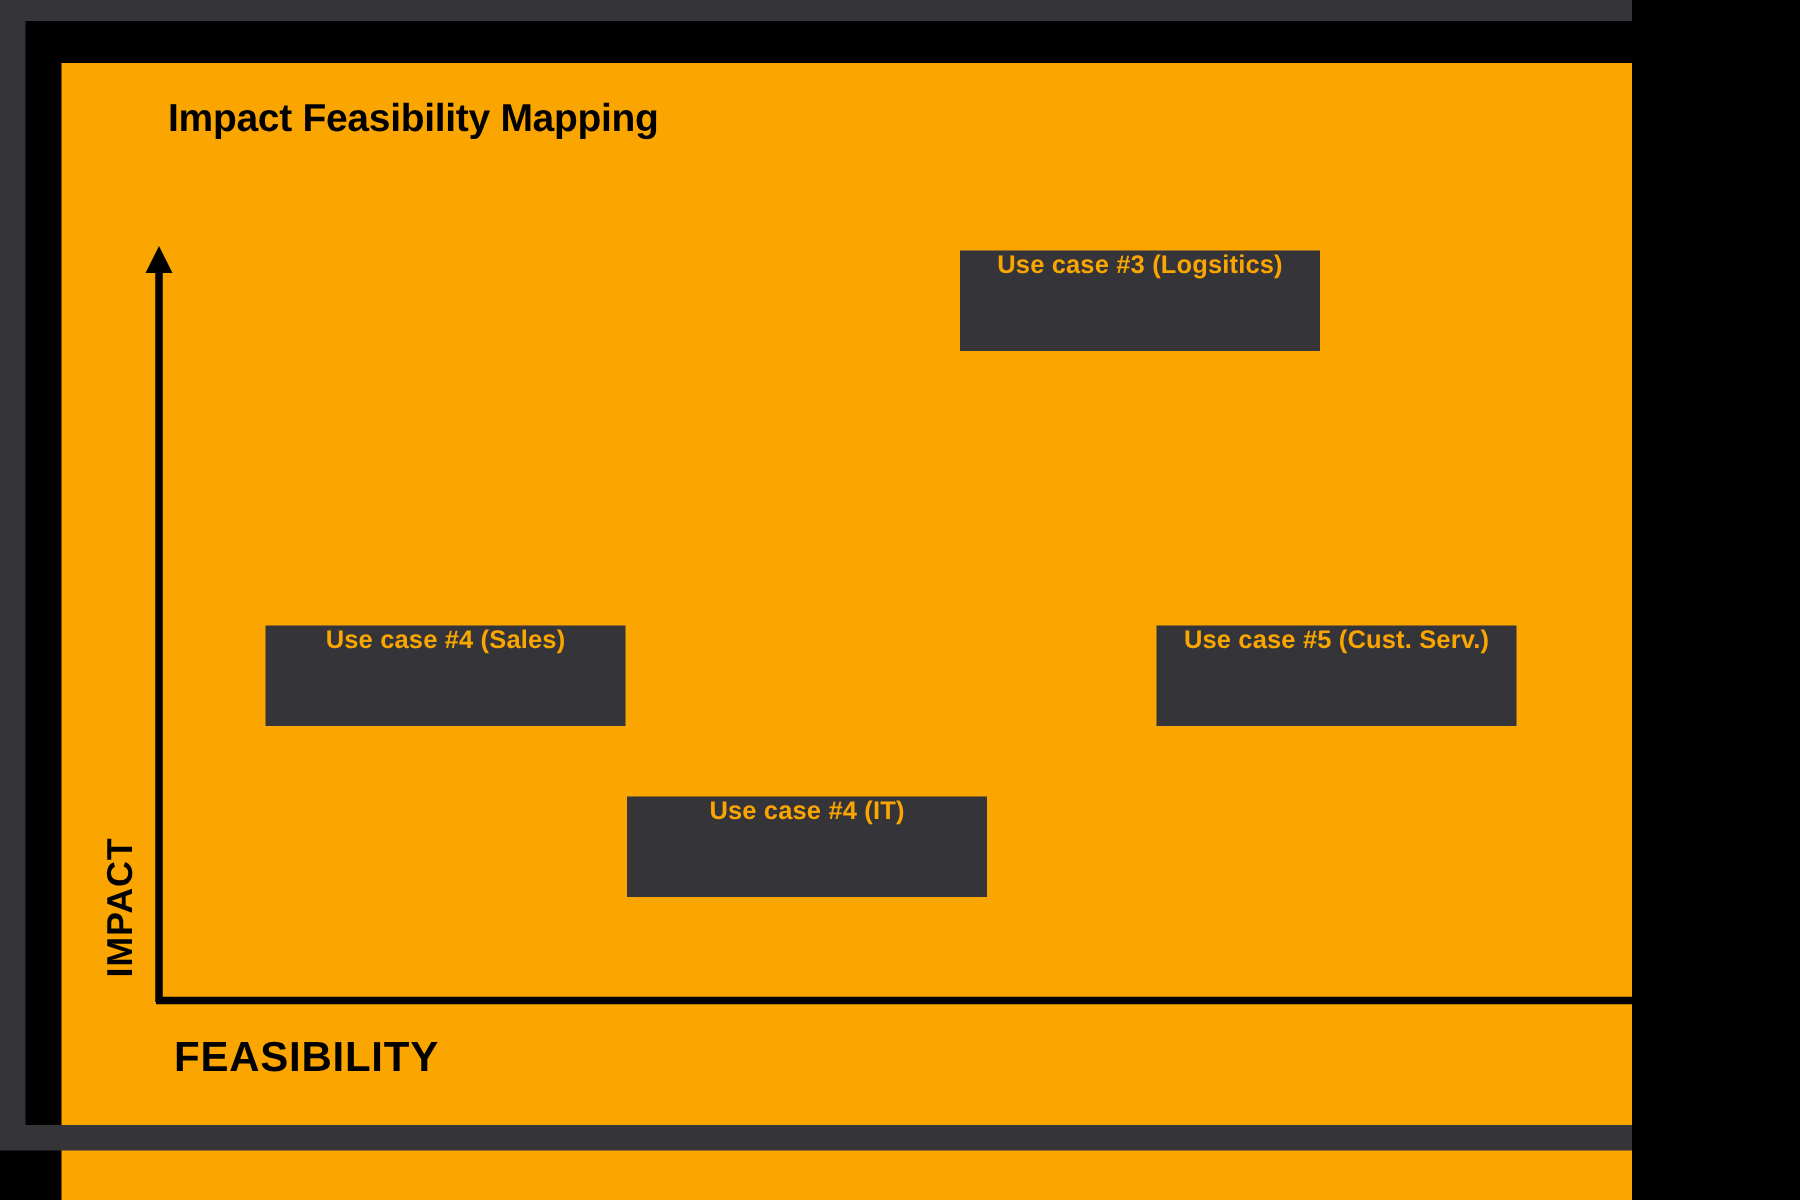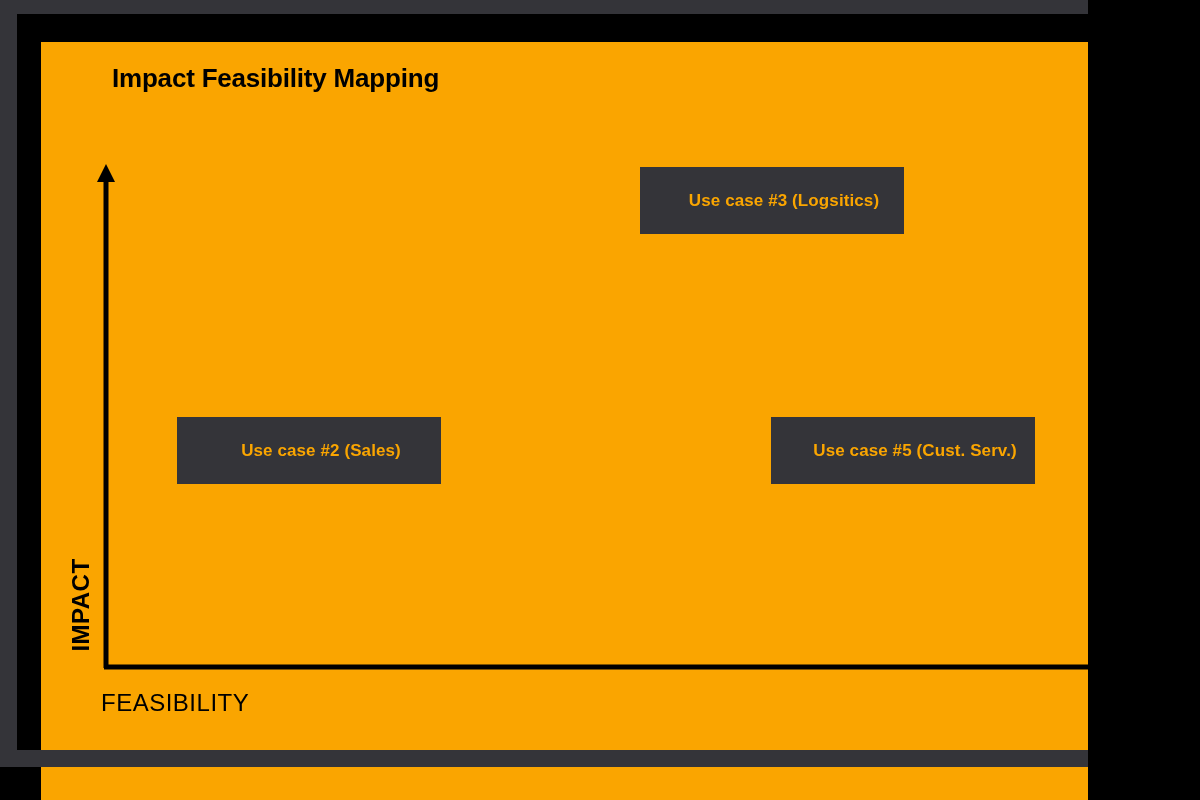--- a/index.html
+++ b/index.html
@@ -65,42 +65,40 @@
     transform: rotate(-90deg);
     font-size: 24px;
     font-weight: bold;
     letter-spacing: 0.5px;
     color: #000;
     z-index: 3;
     white-space: nowrap;
   }
   .x-axis-label {
     position: absolute;
-    left: 101px; top: 689px;
-    font-size: 24px;
-    font-weight: normal;
+    left: 116px; top: 689px;
+    font-size: 28px;
+    font-weight: bold;
     letter-spacing: 0.5px;
     color: #000;
     z-index: 3;
     white-space: nowrap;
   }
   .use-case-layer {
     position: absolute;
     left: 0; top: 0;
     width: 1200px; height: 800px;
     z-index: 4;
   }
   .use-case-box {
     position: absolute;
     background: var(--dark);
     display: flex;
-    align-items: center;
     justify-content: center;
     cursor: pointer;
-    padding-left: 24px;
   }
   .use-case-box span {
     color: var(--orange);
     font-size: 17px;
     font-weight: bold;
     letter-spacing: 0.1px;
     white-space: nowrap;
   }
 </style>
 </head>
@@ -118,24 +116,27 @@
   </svg>
 
   <div class="page-title">Impact Feasibility Mapping</div>
 
   <div class="y-axis-label">IMPACT</div>
 
   <div class="x-axis-label">FEASIBILITY</div>
 
   <div class="use-case-layer">
       <div class="use-case-box" style="left: 177px; top: 417px; width: 240px; height: 67px;">
-        <span>Use case #2 (Sales)</span>
+        <span>Use case #4 (Sales)</span>
       </div>
       <div class="use-case-box" style="left: 640px; top: 167px; width: 240px; height: 67px;">
         <span>Use case #3 (Logsitics)</span>
+      </div>
+      <div class="use-case-box" style="left: 418px; top: 531px; width: 240px; height: 67px;">
+        <span>Use case #4 (IT)</span>
       </div>
       <div class="use-case-box" style="left: 771px; top: 417px; width: 240px; height: 67px;">
         <span>Use case #5 (Cust. Serv.)</span>
       </div>
     </div>
 
   <div class="outer-frame"></div>
 
 </div>
 

